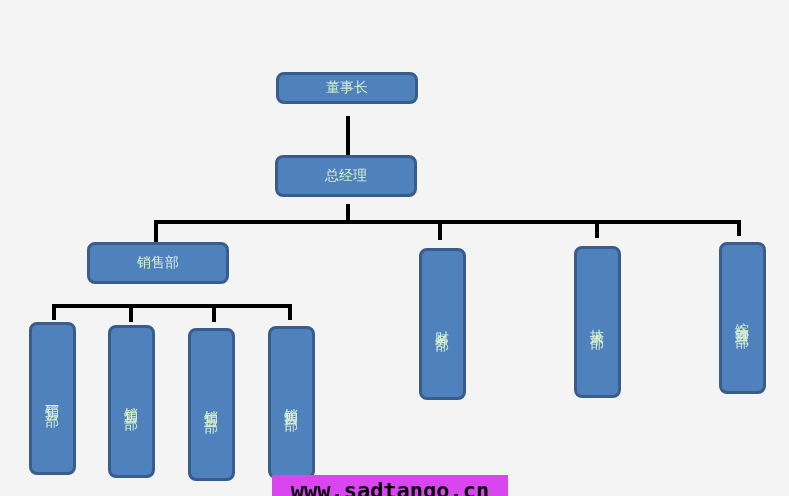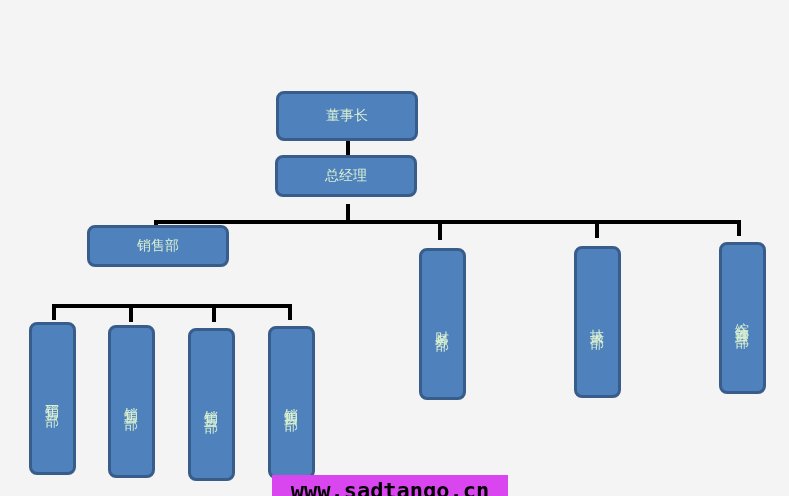--- a/index.html
+++ b/index.html
@@ -44,28 +44,28 @@
 <div class="line" style="left:438px; top:220px; width:4px; height:20px;"></div>
 <div class="line" style="left:595px; top:220px; width:4px; height:18px;"></div>
 <div class="line" style="left:737px; top:220px; width:4px; height:16px;"></div>
 
 <div class="line" style="left:52px; top:304px; width:240px; height:4px;"></div>
 <div class="line" style="left:52px; top:304px; width:4px; height:16px;"></div>
 <div class="line" style="left:129px; top:304px; width:4px; height:18px;"></div>
 <div class="line" style="left:212px; top:304px; width:4px; height:18px;"></div>
 <div class="line" style="left:288px; top:304px; width:4px; height:16px;"></div>
 
-<div class="node" style="left:276px; top:91px; width:142px; height:50px;">
+<div class="node" style="left:276px; top:72px; width:142px; height:32px;">
   <span>董事长</span>
 </div>
 <div class="node" style="left:275px; top:155px; width:142px; height:42px;">
   <span>总经理</span>
 </div>
 
-<div class="node" style="left:87px; top:225px; width:142px; height:42px;">
+<div class="node" style="left:87px; top:242px; width:142px; height:42px;">
   <span>销售部</span>
 </div>
 <div class="node vertical" style="left:419px; top:248px; width:47px; height:152px;">
   <span>财务部</span>
 </div>
 <div class="node vertical" style="left:574px; top:246px; width:47px; height:152px;">
   <span>技术部</span>
 </div>
 <div class="node vertical" style="left:719px; top:242px; width:47px; height:152px;">
   <span>综合管理部</span>

